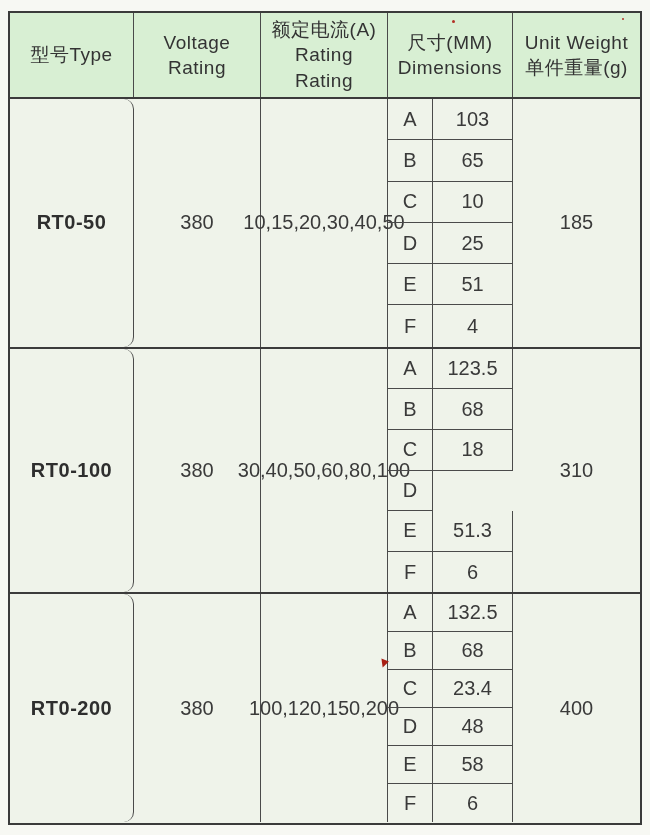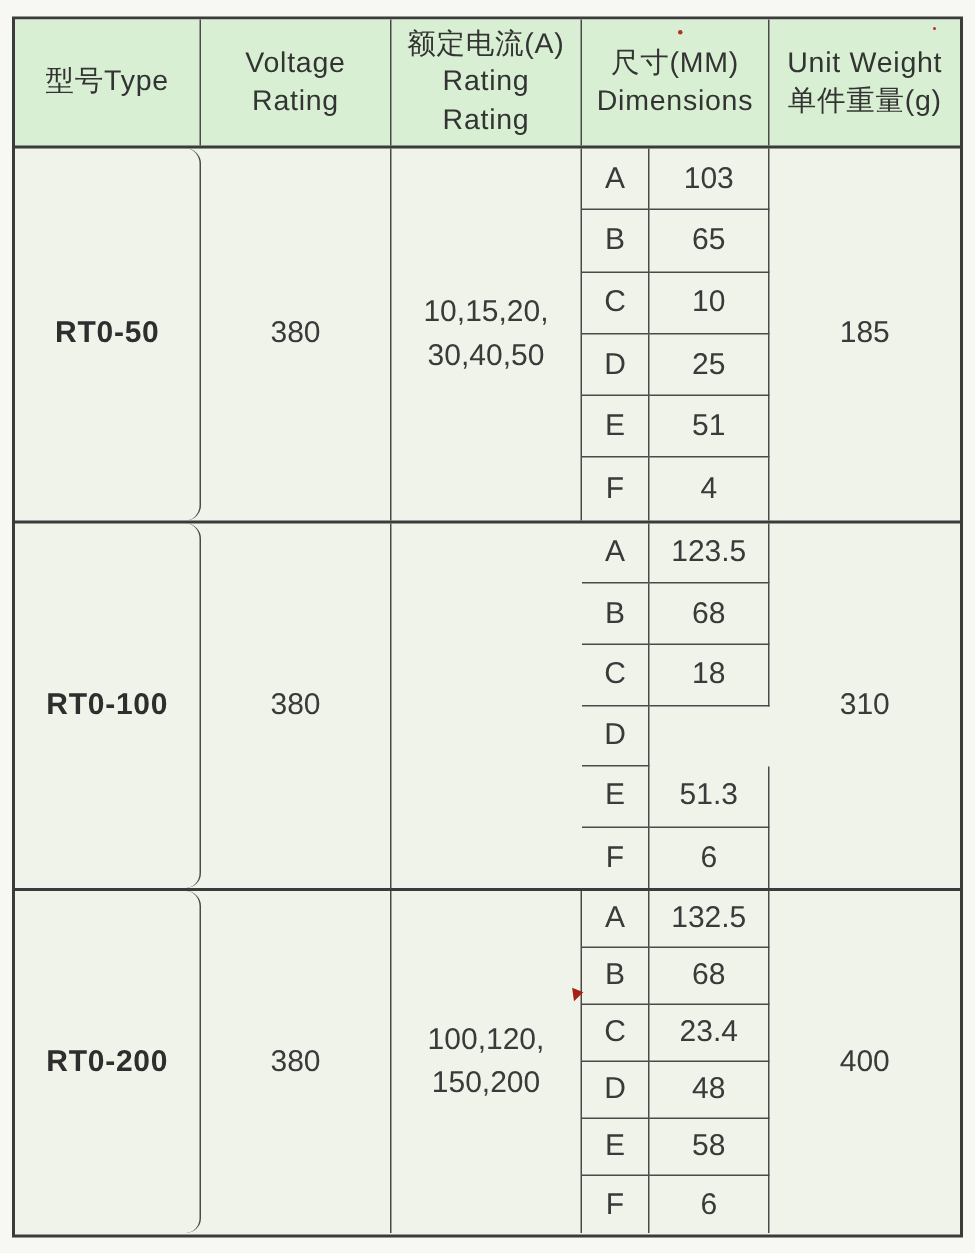--- a/index.html
+++ b/index.html
@@ -54,21 +54,21 @@
   .span{grid-row:1/7;}
   .colA{grid-column:1;border-right:1.5px solid #4a4a4a;border-radius:10px;}
   .colB{grid-column:2;border-right:1.5px solid #4a4a4a;}
   .colC{grid-column:3;border-right:1.5px solid #4a4a4a;}
   .colF{grid-column:6;}
   .dletter{grid-column:4;border-right:1.5px solid #4a4a4a;border-bottom:1.5px solid #4a4a4a;}
   .dvalue{grid-column:5;border-right:1.5px solid #4a4a4a;border-bottom:1.5px solid #4a4a4a;}
   .dr1{grid-row:1;}.dr2{grid-row:2;}.dr3{grid-row:3;}
   .dr4{grid-row:4;}.dr5{grid-row:5;}.dr6{grid-row:6;border-bottom:none;}
   .model{font-weight:bold;color:#2e2e2e;letter-spacing:0.5px;}
-  .current{flex-direction:column;line-height:1.45;}
+  .current{flex-direction:row;line-height:1.45;}
   
   .artifact{position:absolute;}
   .dot1{left:452px;top:20px;width:3px;height:3px;border-radius:50%;background:#b33026;}
   .dot2{left:622px;top:18px;width:2px;height:2px;border-radius:50%;background:#b33026;}
   .tri{
     left:382px;top:658px;width:0;height:0;
     border-left:7px solid #a81f14;
     border-top:4px solid transparent;
     border-bottom:5px solid transparent;
     transform:rotate(-8deg);
@@ -121,20 +121,24 @@
       <div class="cell dletter dr5">E</div>
       <div class="cell dvalue dr5">51</div>
       <div class="cell dletter dr6">F</div>
       <div class="cell dvalue dr6">4</div>
       <div class="cell span colF">185</div>
     </section>
 
     <section class="srow s2">
       <div class="cell span colA model">RT0-100</div>
       <div class="cell span colB">380</div>
+      <div class="cell span colC current">
+        <div>30,40,50,</div>
+        <div>60,80,100</div>
+      </div>
       <div class="cell dletter dr1">A</div>
       <div class="cell dvalue dr1">123.5</div>
       <div class="cell dletter dr2">B</div>
       <div class="cell dvalue dr2">68</div>
       <div class="cell dletter dr3">C</div>
       <div class="cell dvalue dr3">18</div>
       <div class="cell dletter dr4">D</div>
       <div class="cell dletter dr5">E</div>
       <div class="cell dvalue dr5">51.3</div>
       <div class="cell dletter dr6">F</div>

